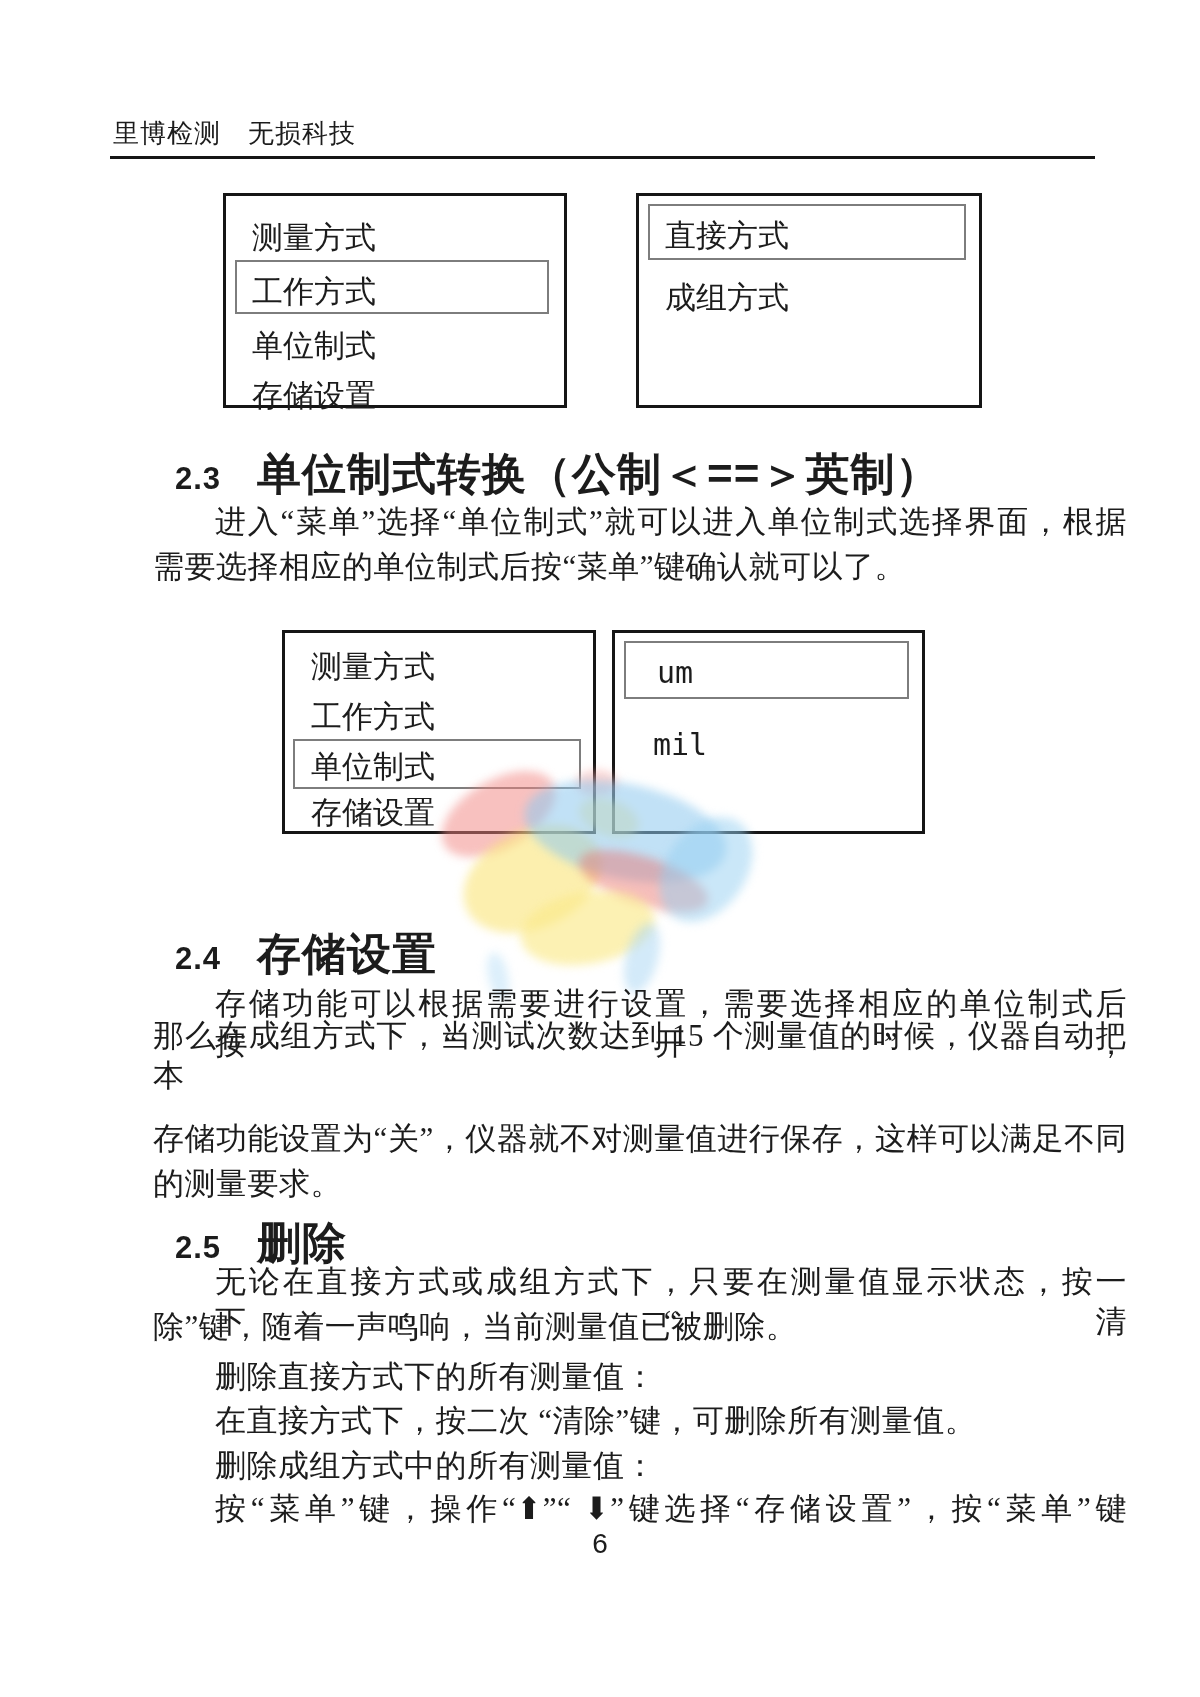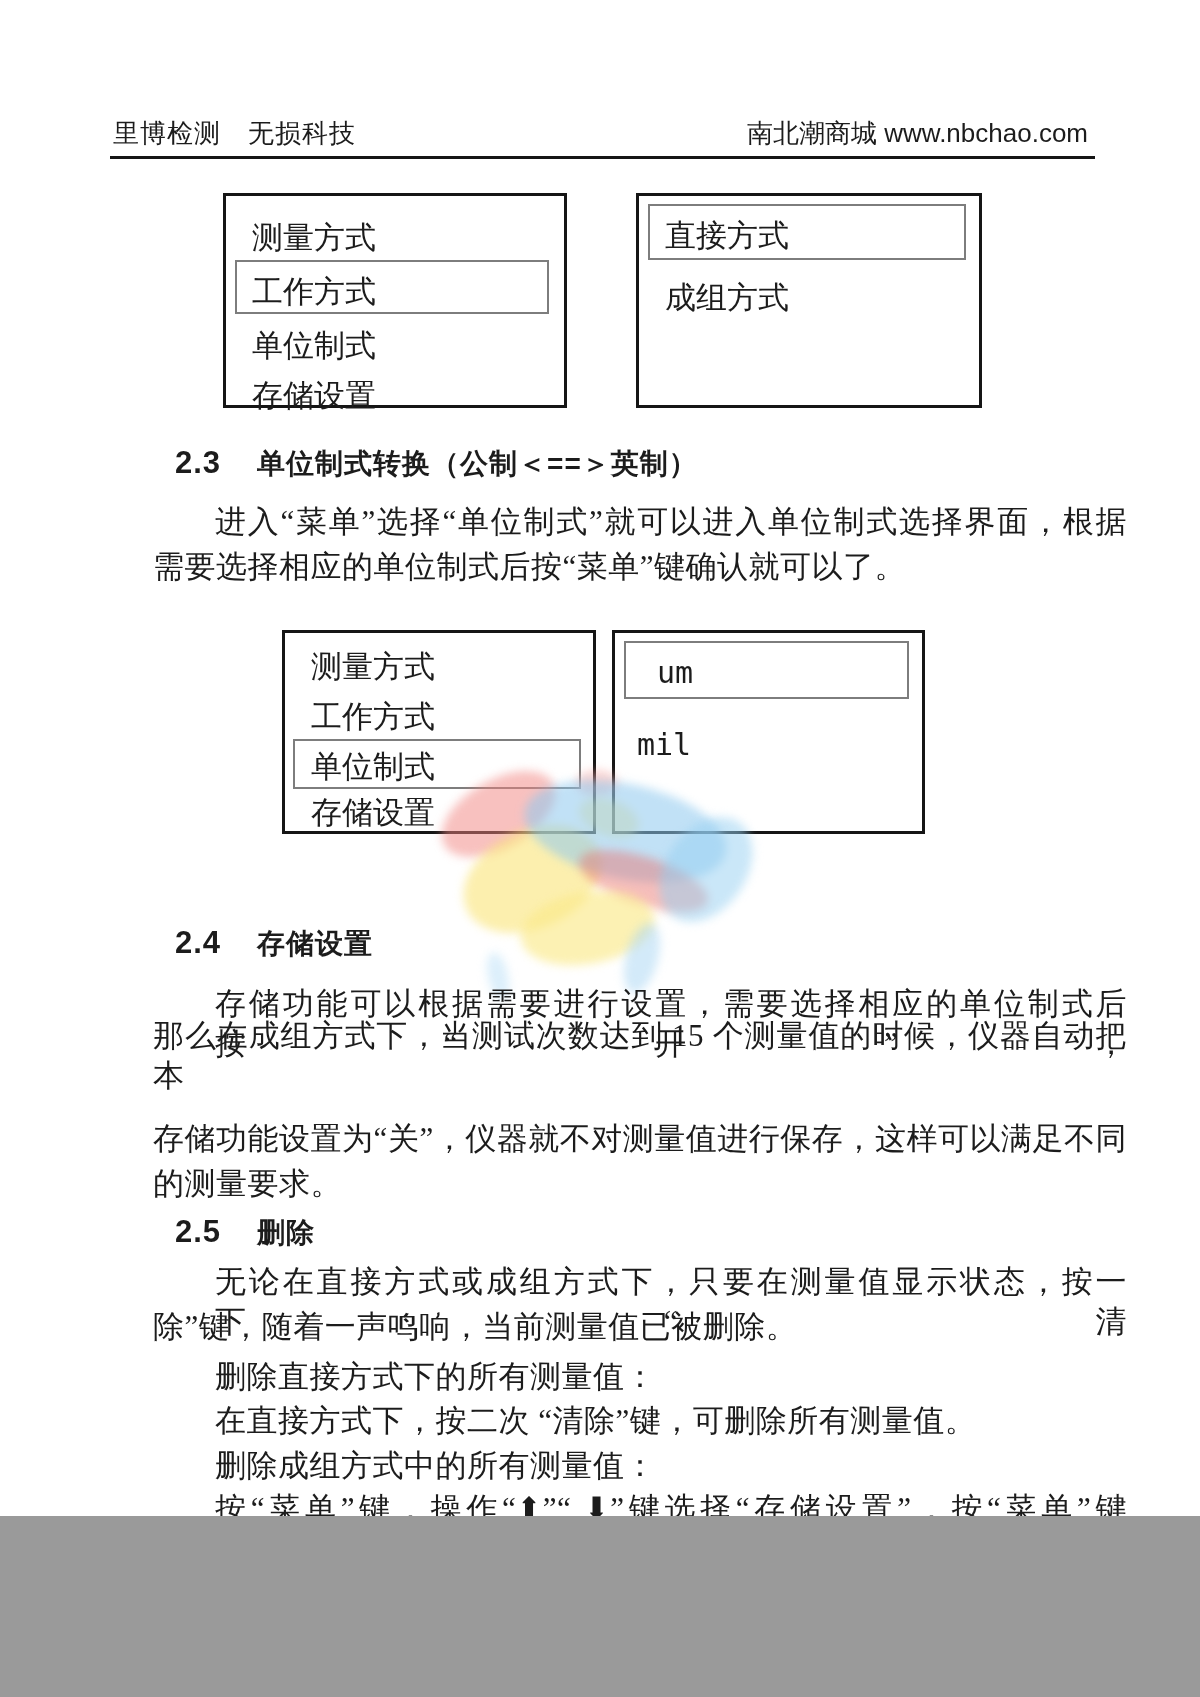--- a/index.html
+++ b/index.html
@@ -1,36 +1,36 @@
 <!DOCTYPE html>
 <html><head>
 <meta charset="utf-8">
 <style>
   html,body{margin:0;padding:0;background:#9a9a9a;}
   .page{
-    position:relative;width:1200px;height:1516px;background:#ffffff;
+    position:relative;width:1200px;height:1697px;background:#ffffff;
     margin:0 auto;overflow:hidden;
     font-family:"Liberation Serif","DejaVu Serif",serif;
     color:#1c1c1c;
   }
   
   .hdr-left{position:absolute;left:113px;top:116px;font-size:26px;letter-spacing:1px;
     font-family:"Liberation Sans","DejaVu Sans",sans-serif;}
   .hdr-right{position:absolute;right:112px;top:116px;font-size:26px;
     font-family:"Liberation Sans","DejaVu Sans",sans-serif;}
   .hdr-rule{position:absolute;left:110px;top:156px;width:985px;height:3px;background:#151515;}
   
   .mbox{position:absolute;border:3px solid #151515;background:#ffffff;box-sizing:border-box;}
   .mrow{position:absolute;left:0;right:10px;font-size:31px;padding-left:26px;line-height:36px;white-space:nowrap;}
   .mono{font-family:"DejaVu Sans Mono","Liberation Mono",monospace;font-size:30px;}
   .selframe{position:absolute;border:2px solid #7d7d7d;box-sizing:border-box;background:transparent;}
   
   .sec{position:absolute;white-space:nowrap;font-family:"Liberation Sans","DejaVu Sans",sans-serif;z-index:2;}
   .sec .num{font-size:31px;font-weight:700;letter-spacing:1px;}
-  .sec .ttl{font-size:28px;font-weight:700;margin-left:36px;letter-spacing:1px;margin-top:11px;}
+  .sec .ttl{font-size:44px;font-weight:700;margin-left:36px;letter-spacing:1px;margin-top:11px;}
   
   .bline{position:absolute;left:113px;width:974px;font-size:31px;line-height:40px;
     white-space:nowrap;z-index:2;letter-spacing:0.5px;margin-left:40px;}
   .just{white-space:normal;text-align:justify;text-align-last:justify;}
   .ind{padding-left:62px;box-sizing:border-box;}
   
   .wm{position:absolute;left:428px;top:772px;width:330px;height:245px;z-index:0;}
   .wm .blob{position:absolute;border-radius:50%;filter:blur(5px);}
   .wm .b1{left:95px;top:12px;width:205px;height:95px;background:rgba(142,201,238,0.55);transform:rotate(12deg);}
   .wm .b2{left:238px;top:40px;width:80px;height:115px;background:rgba(150,208,242,0.5);transform:rotate(35deg);}
@@ -45,21 +45,20 @@
   
   .pgnum{position:absolute;left:0;right:0;top:1528px;text-align:center;font-size:28px;
     font-family:"Liberation Sans","DejaVu Sans",sans-serif;}
 </style>
 </head>
 <body>
 
 <div class="page">
 
   <div class="hdr-left">里博检测　无损科技</div>
-  <div class="hdr-right">南北潮商城 www.nbchao.com</div>
   <div class="hdr-rule"></div>
 
   <div class="mbox" style="left:223px;top:193px;width:344px;height:215px;">
     <div class="mrow" style="top:24px;">测量方式</div>
     <div class="mrow" style="top:78px;">工作方式</div>
     <div class="mrow" style="top:132px;">单位制式</div>
     <div class="mrow" style="top:182px;">存储设置</div>
     <div class="selframe" style="left:9px;top:64px;width:314px;height:54px;"></div>
   </div>
 
@@ -78,21 +77,21 @@
   <div class="mbox" style="left:282px;top:630px;width:314px;height:204px;">
     <div class="mrow" style="top:16px;">测量方式</div>
     <div class="mrow" style="top:66px;">工作方式</div>
     <div class="mrow" style="top:116px;">单位制式</div>
     <div class="mrow" style="top:162px;">存储设置</div>
     <div class="selframe" style="left:8px;top:106px;width:288px;height:50px;"></div>
   </div>
 
   <div class="mbox" style="left:612px;top:630px;width:313px;height:204px;">
     <div class="mrow mono" style="top:22px;padding-left:42px;">um</div>
-    <div class="mrow mono" style="top:94px;padding-left:22px;">mil</div>
+    <div class="mrow mono" style="top:94px;padding-left:22px;margin-left:16px;">mil</div>
     <div class="selframe" style="left:9px;top:8px;width:285px;height:58px;"></div>
   </div>
 
   <div class="wm">
     <div class="blob b3"></div>
     <div class="blob b8"></div>
     <div class="blob b5"></div>
     <div class="blob b9"></div>
     <div class="blob b1"></div>
     <div class="blob b4"></div>

